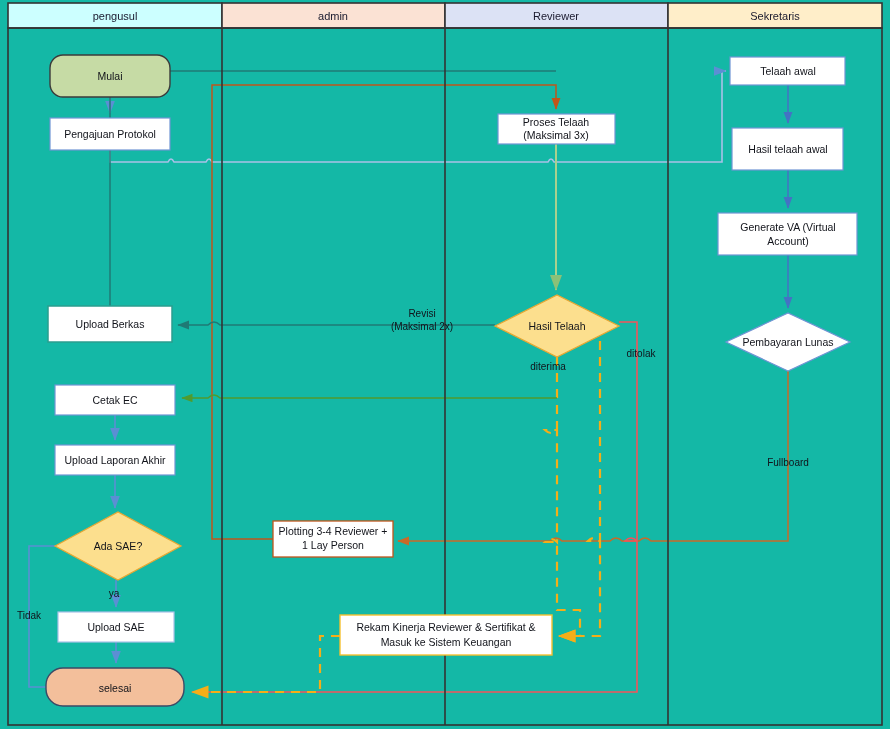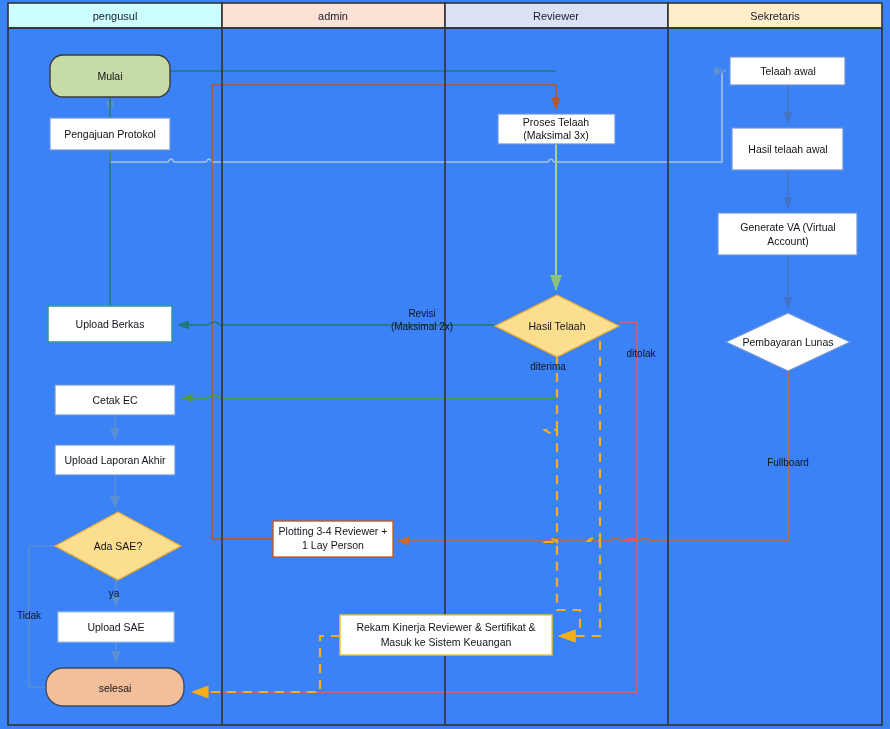--- a/index.html
+++ b/index.html
@@ -7,21 +7,21 @@
     padding: 0;
     background: #ffffff;
   }
   body {
     font-family: "Liberation Sans", sans-serif;
   }
   #canvas {
     position: relative;
     width: 890px;
     height: 729px;
-    background: #3b82f6;
+    background: #14b8a6;
     overflow: hidden;
   }
   svg.layer {
     position: absolute;
     top: 0;
     left: 0;
     width: 890px;
     height: 729px;
   }
   .lane-header-text {

